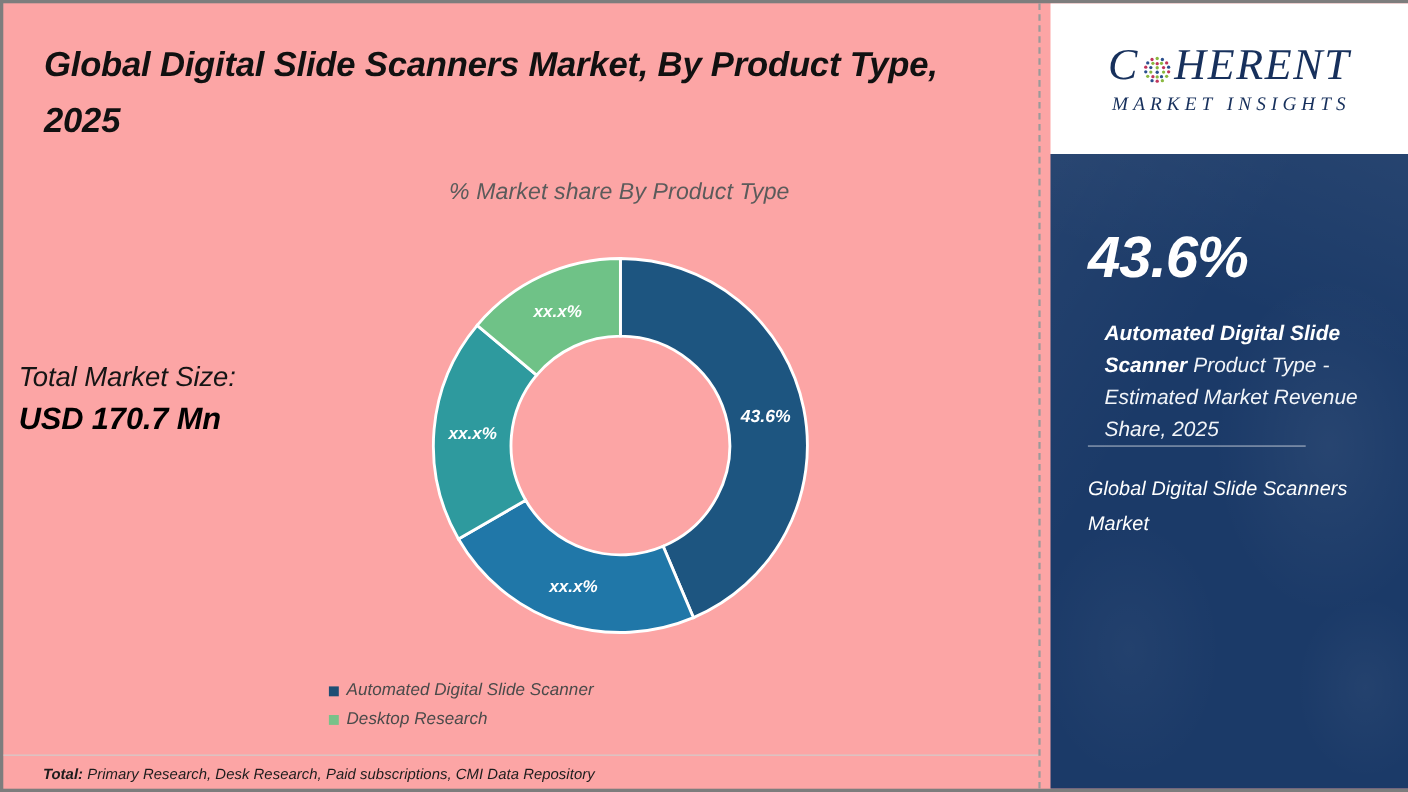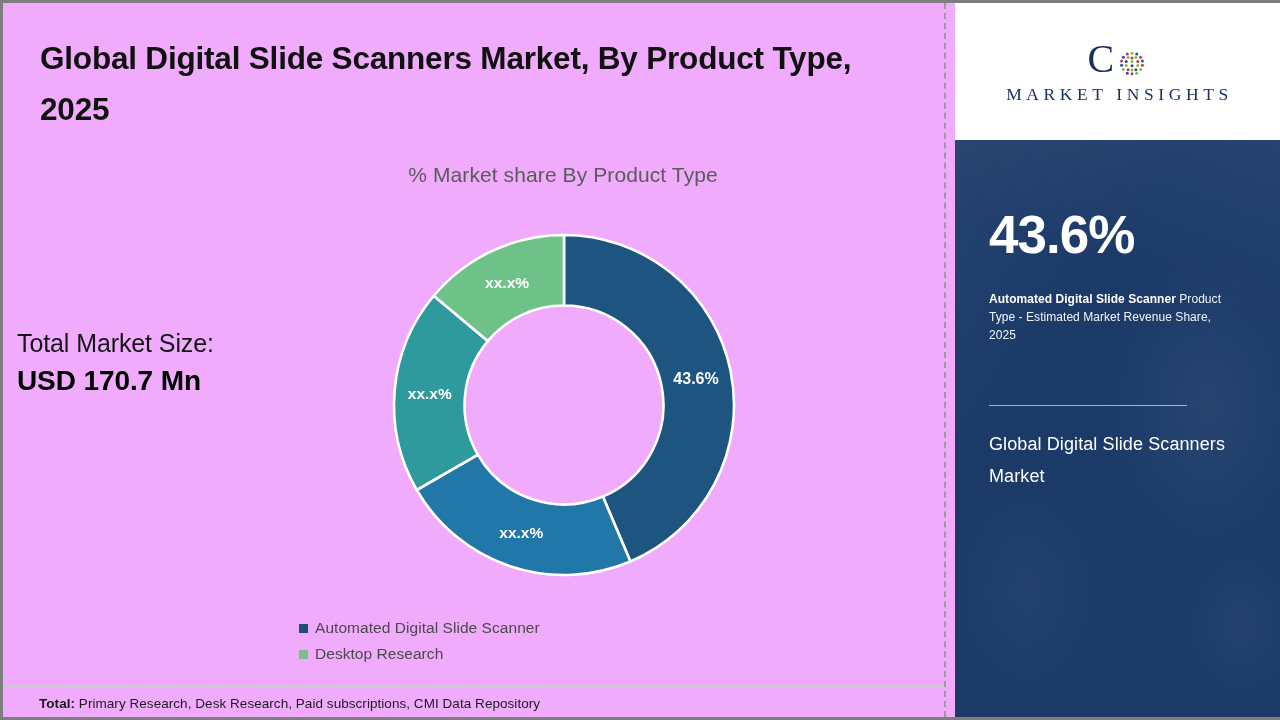--- a/index.html
+++ b/index.html
@@ -11,25 +11,26 @@
   body {
     font-family: "Liberation Sans", sans-serif;
     -webkit-font-smoothing: antialiased;
   }
 
   #page {
     position: relative;
     width: 1280px;
     height: 720px;
     overflow: hidden;
-    background: #f0abfc;
+    background: #fca5a5;
     box-sizing: border-box;
     border-top: 3px solid #7d7d7d;
     border-bottom: 3px solid #7d7d7d;
     border-left: 3px solid #7d7d7d;
+    font-style: italic;
   }
 
   
   .left-pane {
     position: absolute;
     left: 0; top: 0;
     width: 941px;
     height: 714px;
   }
 
@@ -221,24 +222,24 @@
     left: 34px;
     top: 68px;
     font-size: 53px;
     font-weight: bold;
     color: #ffffff;
     letter-spacing: -1px;
     line-height: 1;
   }
   .pct-desc {
     position: absolute;
-    left: 34px;
+    left: 49px;
     top: 150px;
     width: 250px;
-    font-size: 12px;
+    font-size: 19px;
     color: #f2f5f9;
     line-height: 1.52;
     letter-spacing: 0.05px;
   }
   .pct-desc b { font-weight: bold; color: #ffffff; }
 
   .panel-rule {
     position: absolute;
     left: 34px;
     top: 265px;
@@ -341,20 +342,21 @@
                 <circle cx="11.1" cy="20.7" r="1.5" fill="#c0355c"></circle>
                 <circle cx="15" cy="20.9" r="1.5" fill="#8ab840"></circle>
                 <circle cx="18.9" cy="20.7" r="1.5" fill="#2b4f8e"></circle>
                 <circle cx="23.6" cy="20.4" r="1.5" fill="#8ab840"></circle>
                 <circle cx="10.3" cy="24.3" r="1.5" fill="#2b4f8e"></circle>
                 <circle cx="15" cy="24.8" r="1.5" fill="#c0355c"></circle>
                 <circle cx="19.7" cy="24.3" r="1.5" fill="#8ab840"></circle>
               </g>
             </svg>
           </span>
+          <span>HERENT</span>
         </div>
         <div class="logo-sub">MARKET INSIGHTS</div>
       </div>
     </div>
 
     <div class="blue-panel">
       <div class="big-pct">43.6%</div>
 
       <div class="pct-desc">
         <b>Automated Digital Slide Scanner</b><span> Product Type - Estimated Market Revenue Share, 2025</span>

